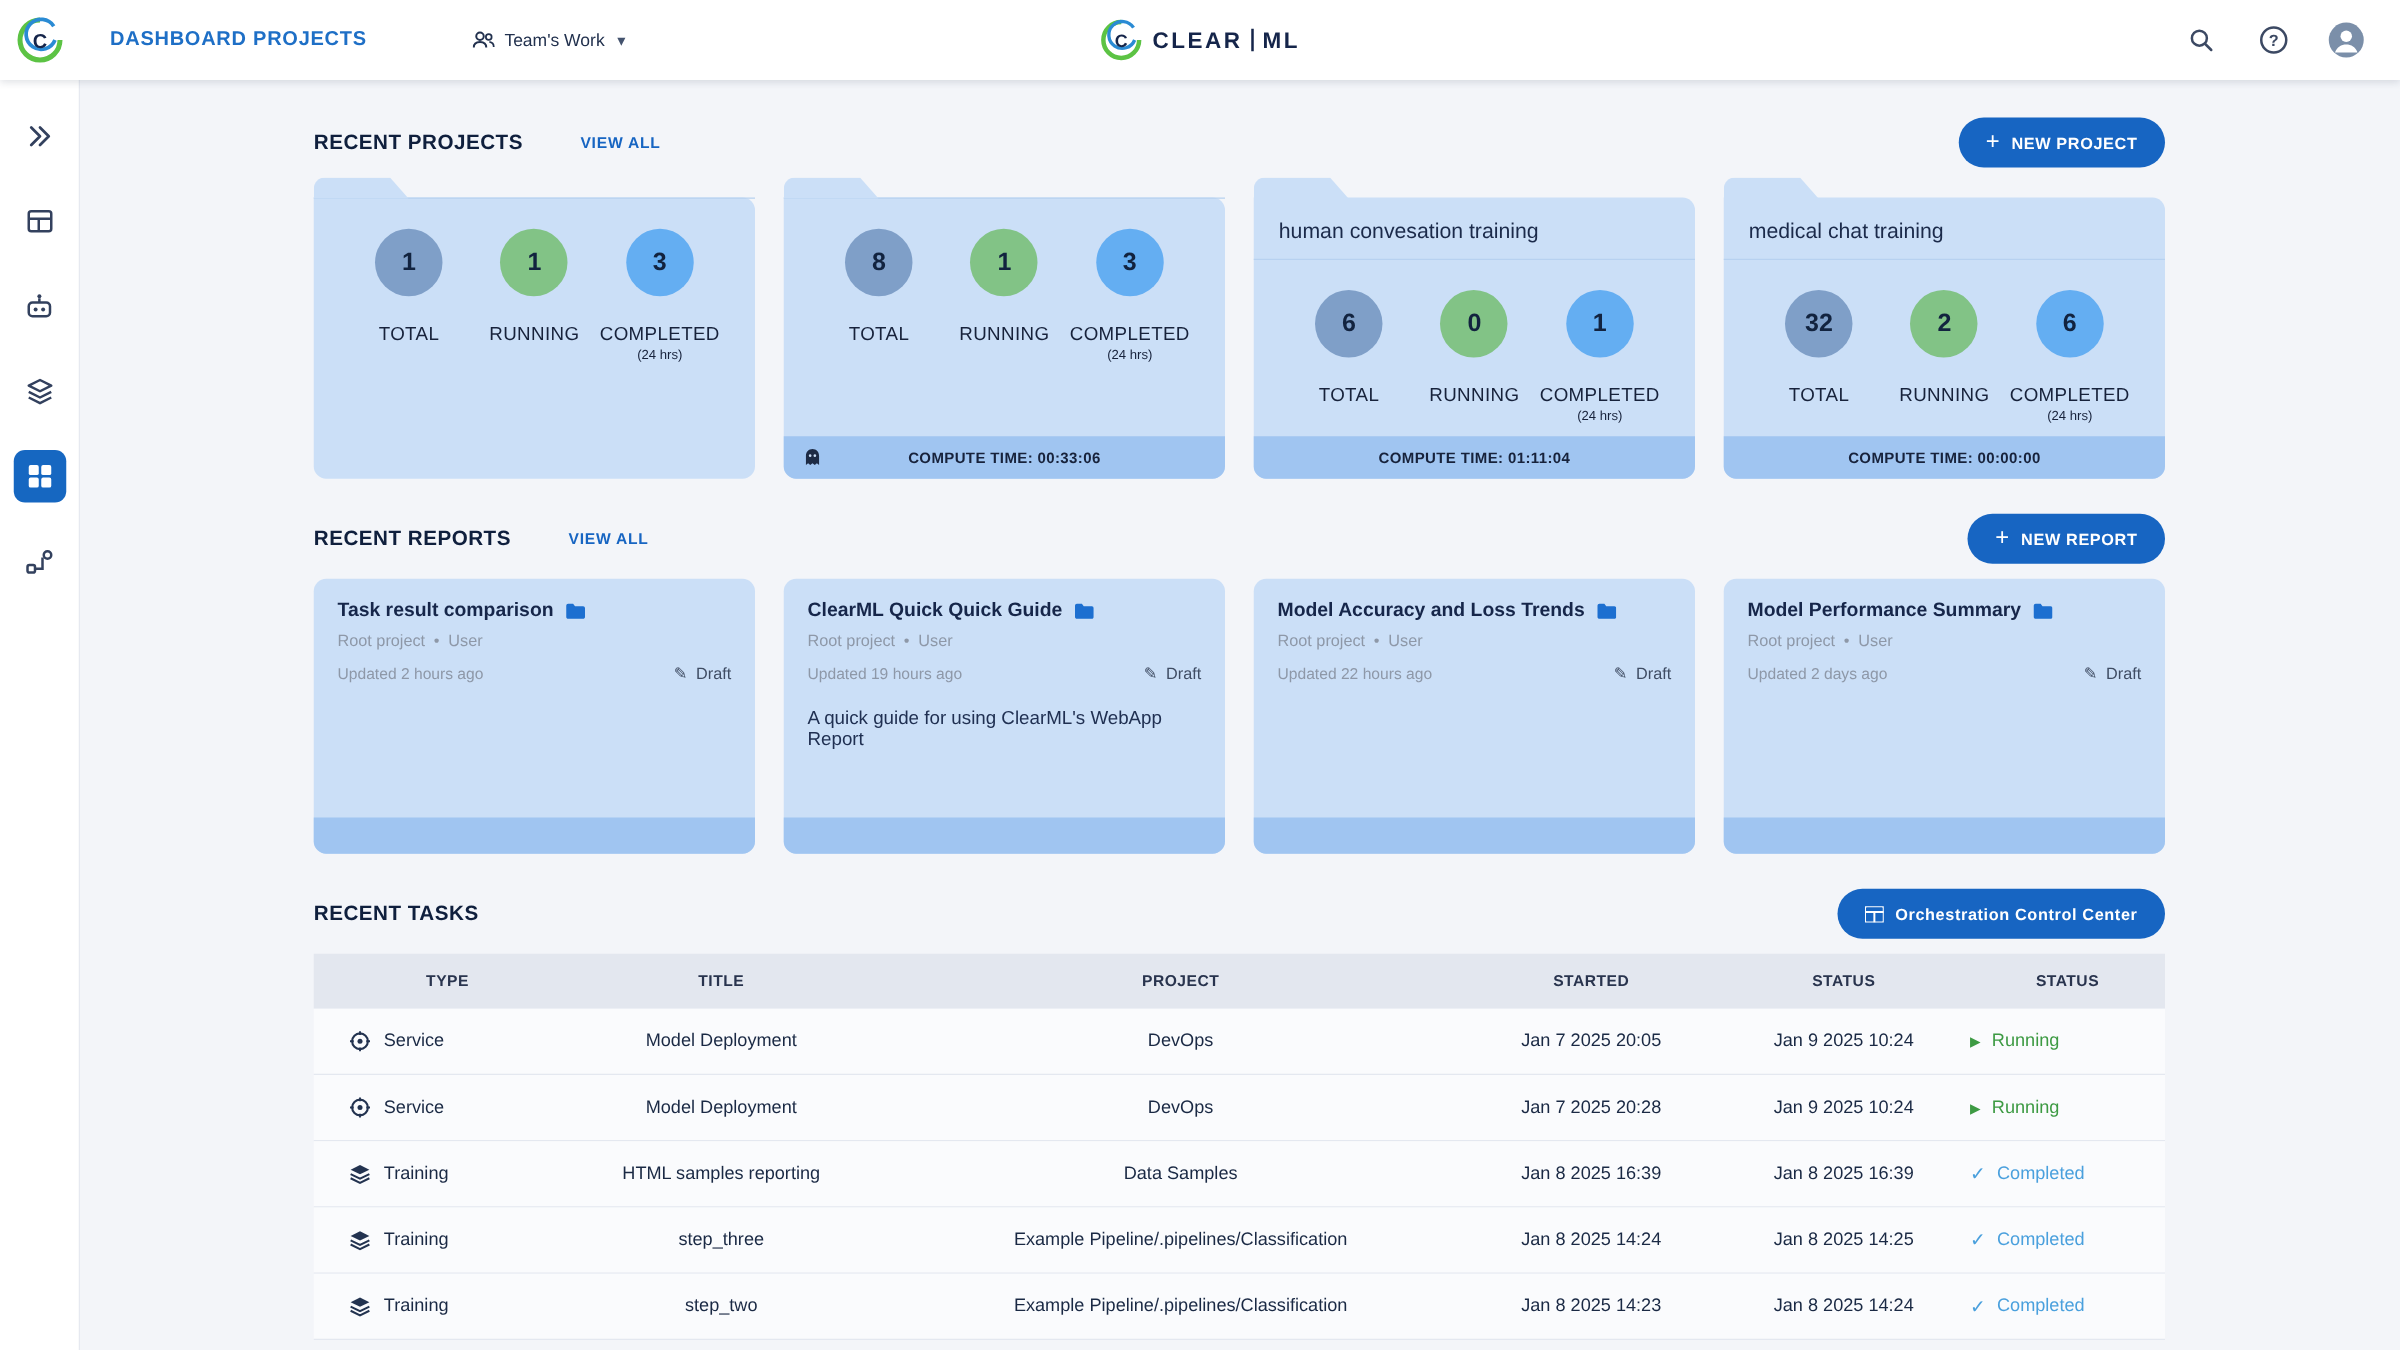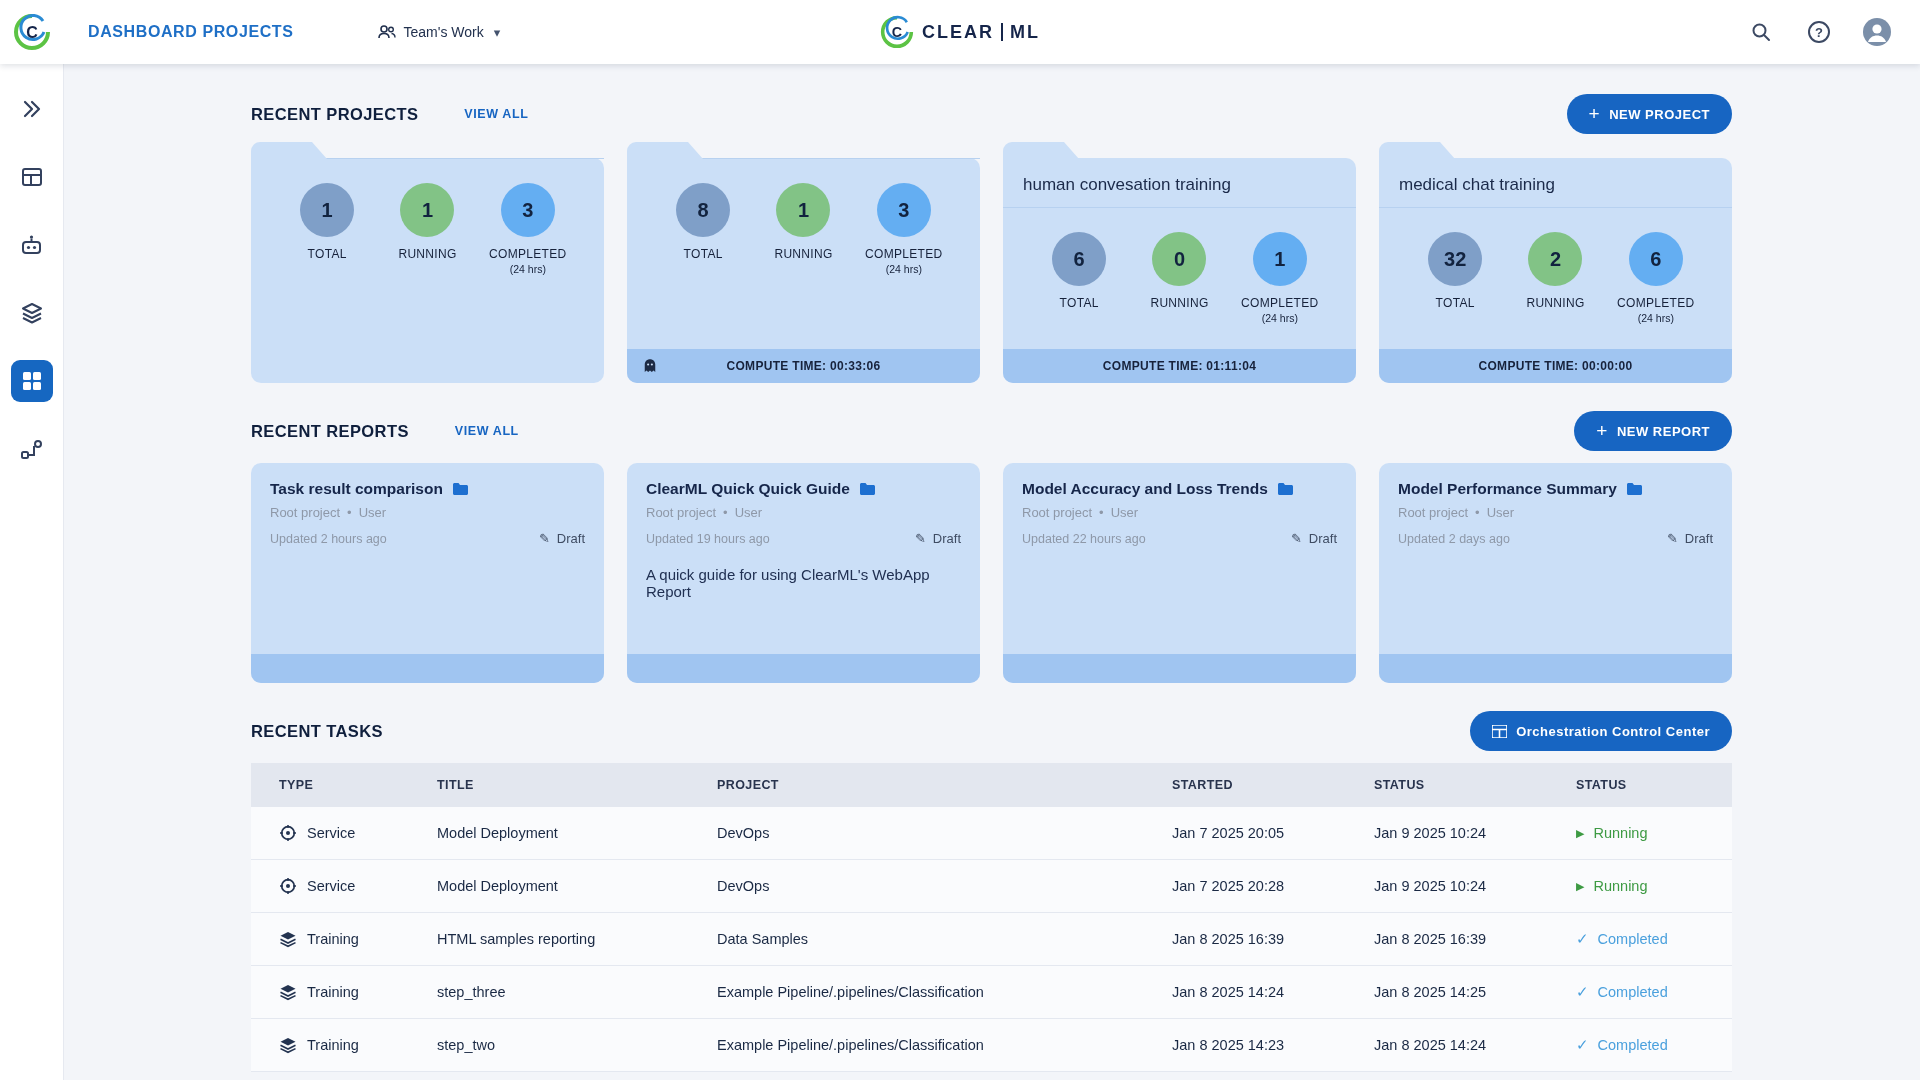--- a/index.html
+++ b/index.html
@@ -48,21 +48,21 @@
           border-radius:9px 0 0 0; clip-path:polygon(0 0, calc(100% - 15px) 0, 100% 100%, 0 100%); }
   .ptitle { padding:17px 20px 12px 20px; font-size:17px; font-weight:500; color:#1b2a4a; }
   .pdivider { height:1px; background:#b7d1f0; margin:0 0 0 0; }
   .pstats { display:flex; justify-content:space-around; padding:0 26px; margin-top:24px; }
   .pstat { display:flex; flex-direction:column; align-items:center; width:92px; }
   .pcircle { width:54px; height:54px; border-radius:50%; display:flex; align-items:center; justify-content:center;
              font-size:20px; font-weight:700; color:#12233f; }
   .pcircle.total { background:#7f9fc8; }
   .pcircle.running { background:#82c386; }
   .pcircle.completed { background:#64aef2; }
-  .plabel { margin-top:10px; font-size:12px; color:#17223b; letter-spacing:.3px; }
+  .plabel { margin-top:22px; font-size:15px; color:#17223b; letter-spacing:.3px; }
   .psub { margin-top:2px; font-size:10.5px; color:#17223b; }
   .pstrip { position:absolute; bottom:0; left:0; right:0; height:34px; background:#a0c5f1; border-radius:0 0 10px 10px;
             display:flex; align-items:center; justify-content:center; font-size:12px; font-weight:600; color:#17223b; letter-spacing:.3px; }
   .ghost { position:absolute; left:14px; top:8px; }
 
   
   .s2 { margin-top:28px; }
   .rcards { margin-top:12px; }
   .rcard { width:353px; height:220px; background:#cbdff7; border-radius:10px; position:relative; padding:17px 19px; cursor:pointer; }
   .rtitle-row { display:flex; align-items:center; gap:9px; }
@@ -70,21 +70,21 @@
   .rmeta { margin-top:7px; font-size:13px; color:#8e98a8; display:flex; align-items:center; gap:7px; }
   .rrow { margin-top:11px; display:flex; align-items:center; justify-content:space-between; }
   .rupdated { font-size:12.5px; color:#8e98a8; }
   .rdraft { display:flex; align-items:center; gap:7px; font-size:13px; color:#3f4c63; }
   .rdesc { margin-top:20px; font-size:15px; color:#203052; }
   .rstrip { position:absolute; bottom:0; left:0; right:0; height:29px; background:#a0c5f1; border-radius:0 0 10px 10px; }
 
   
   .s3 { margin-top:28px; }
   .task-table { margin-top:12px; width:1481px; }
-  .trow { display:grid; grid-template-columns:158px 280px 455px 202px 202px 1fr; align-items:center; padding-left:28px; }
+  .trow { display:grid; grid-template-columns:158px 280px 455px 202px 202px 1fr; align-items:center; padding-left:28px;text-align:center; }
   .thead { height:44px; background:#e3e7ef; font-size:12.5px; font-weight:700; color:#29344e; letter-spacing:.4px; }
   .tbody-row { height:53px; background:#fafbfd; border-bottom:1px solid #e4e8f0; font-size:14.5px; color:#1a2944; cursor:pointer; }
   .type-cell { display:flex; align-items:center; gap:10px; }
   .title-cell { font-weight:500; }
   .status-cell { display:flex; align-items:center; gap:9px; font-size:14.5px; }
   .status-cell.running { color:#3d9a43; }
   .status-cell.completed { color:#4aa0dd; }
   .status-glyph.play { font-size:11px; }
   .status-glyph.check { font-size:15px; }
 </style>

